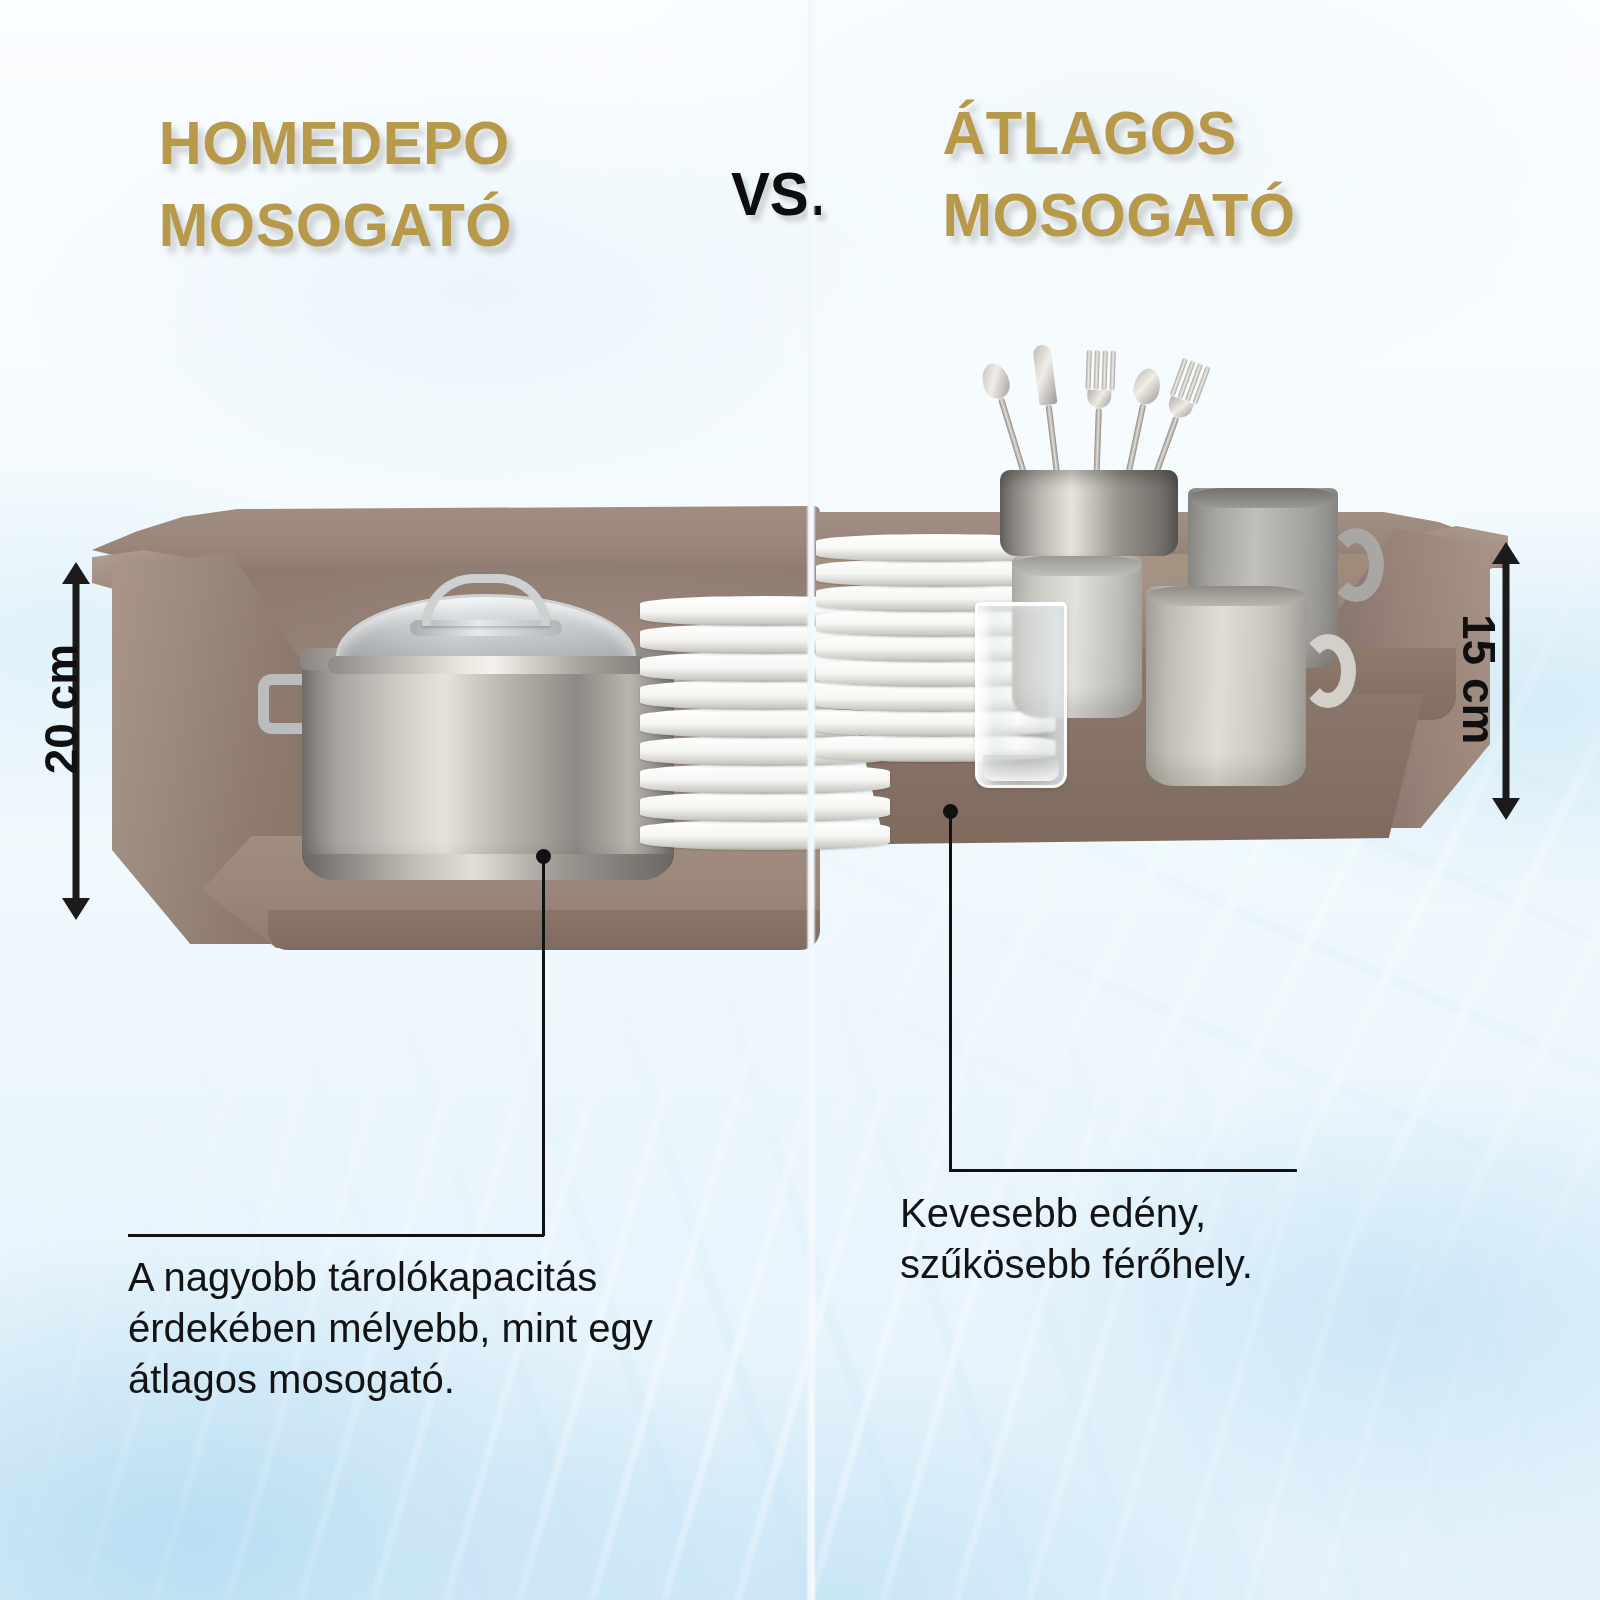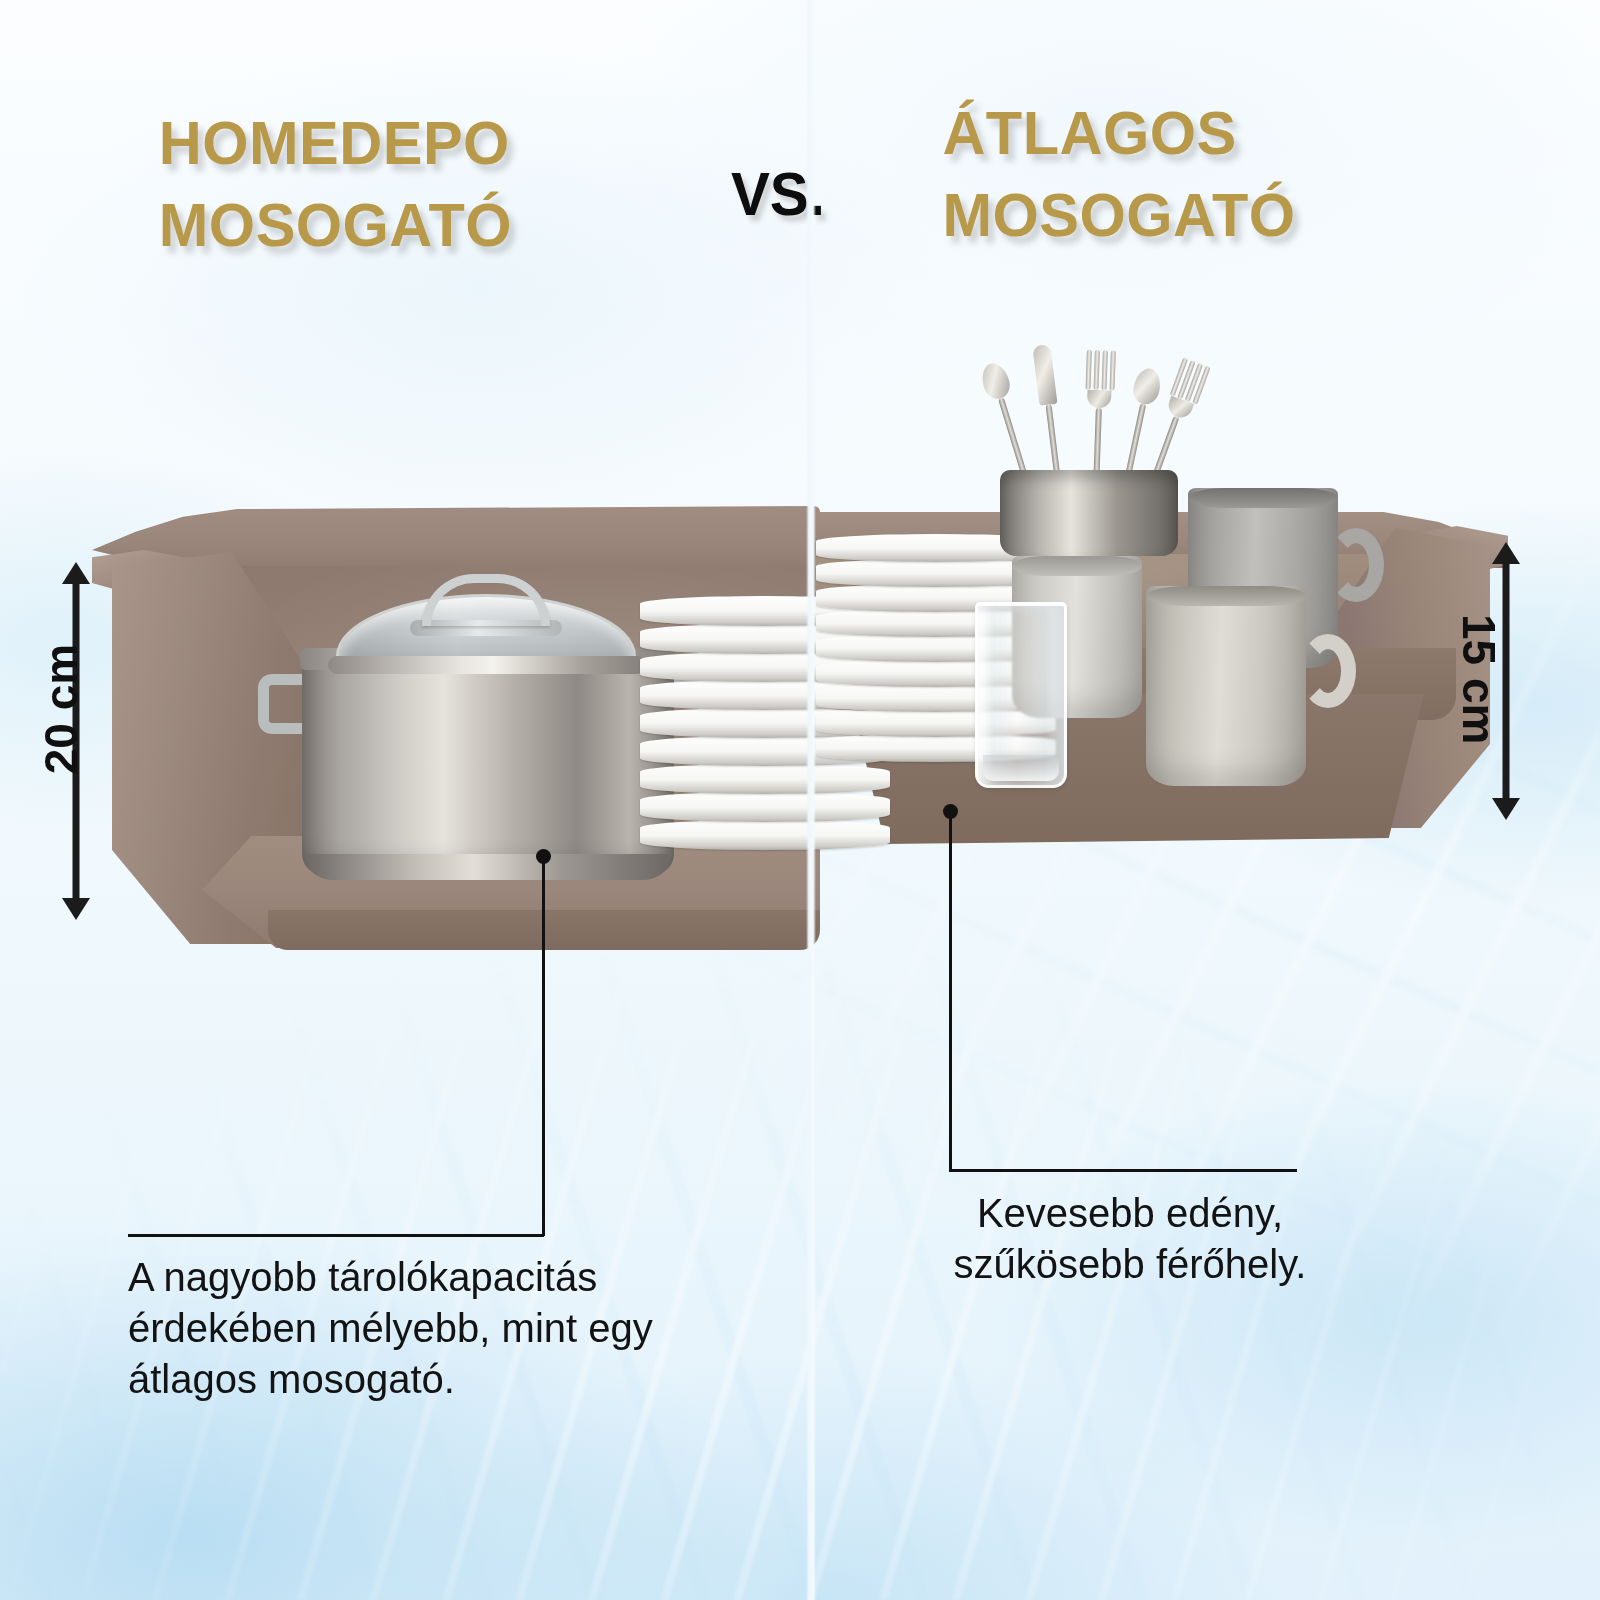--- a/index.html
+++ b/index.html
@@ -306,21 +306,21 @@
   .callout .text { position:absolute; font-size:40px; line-height:1.28; color:#131313; }
 
   #callout-left  .dot   { left:536px; top:849px; }
   #callout-left  .vline { left:542px; top:856px; height:380px; }
   #callout-left  .hline { left:128px; top:1234px; width:416px; }
   #callout-left  .text  { left:128px; top:1252px; width:540px; text-align:left; }
 
   #callout-right .dot   { left:943px; top:804px; }
   #callout-right .vline { left:949px; top:811px; height:360px; }
   #callout-right .hline { left:949px; top:1169px; width:348px; }
-  #callout-right .text  { left:900px; top:1188px; width:460px; text-align:center; }
+  #callout-right .text  { left:900px; top:1188px; width:460px; text-align:left; }
 </style>
 </head>
 <body>
 
 <div id="bg">
   <div class="wash"></div>
   <div class="streaks"></div>
   <div class="streaks2"></div>
 </div>
 

